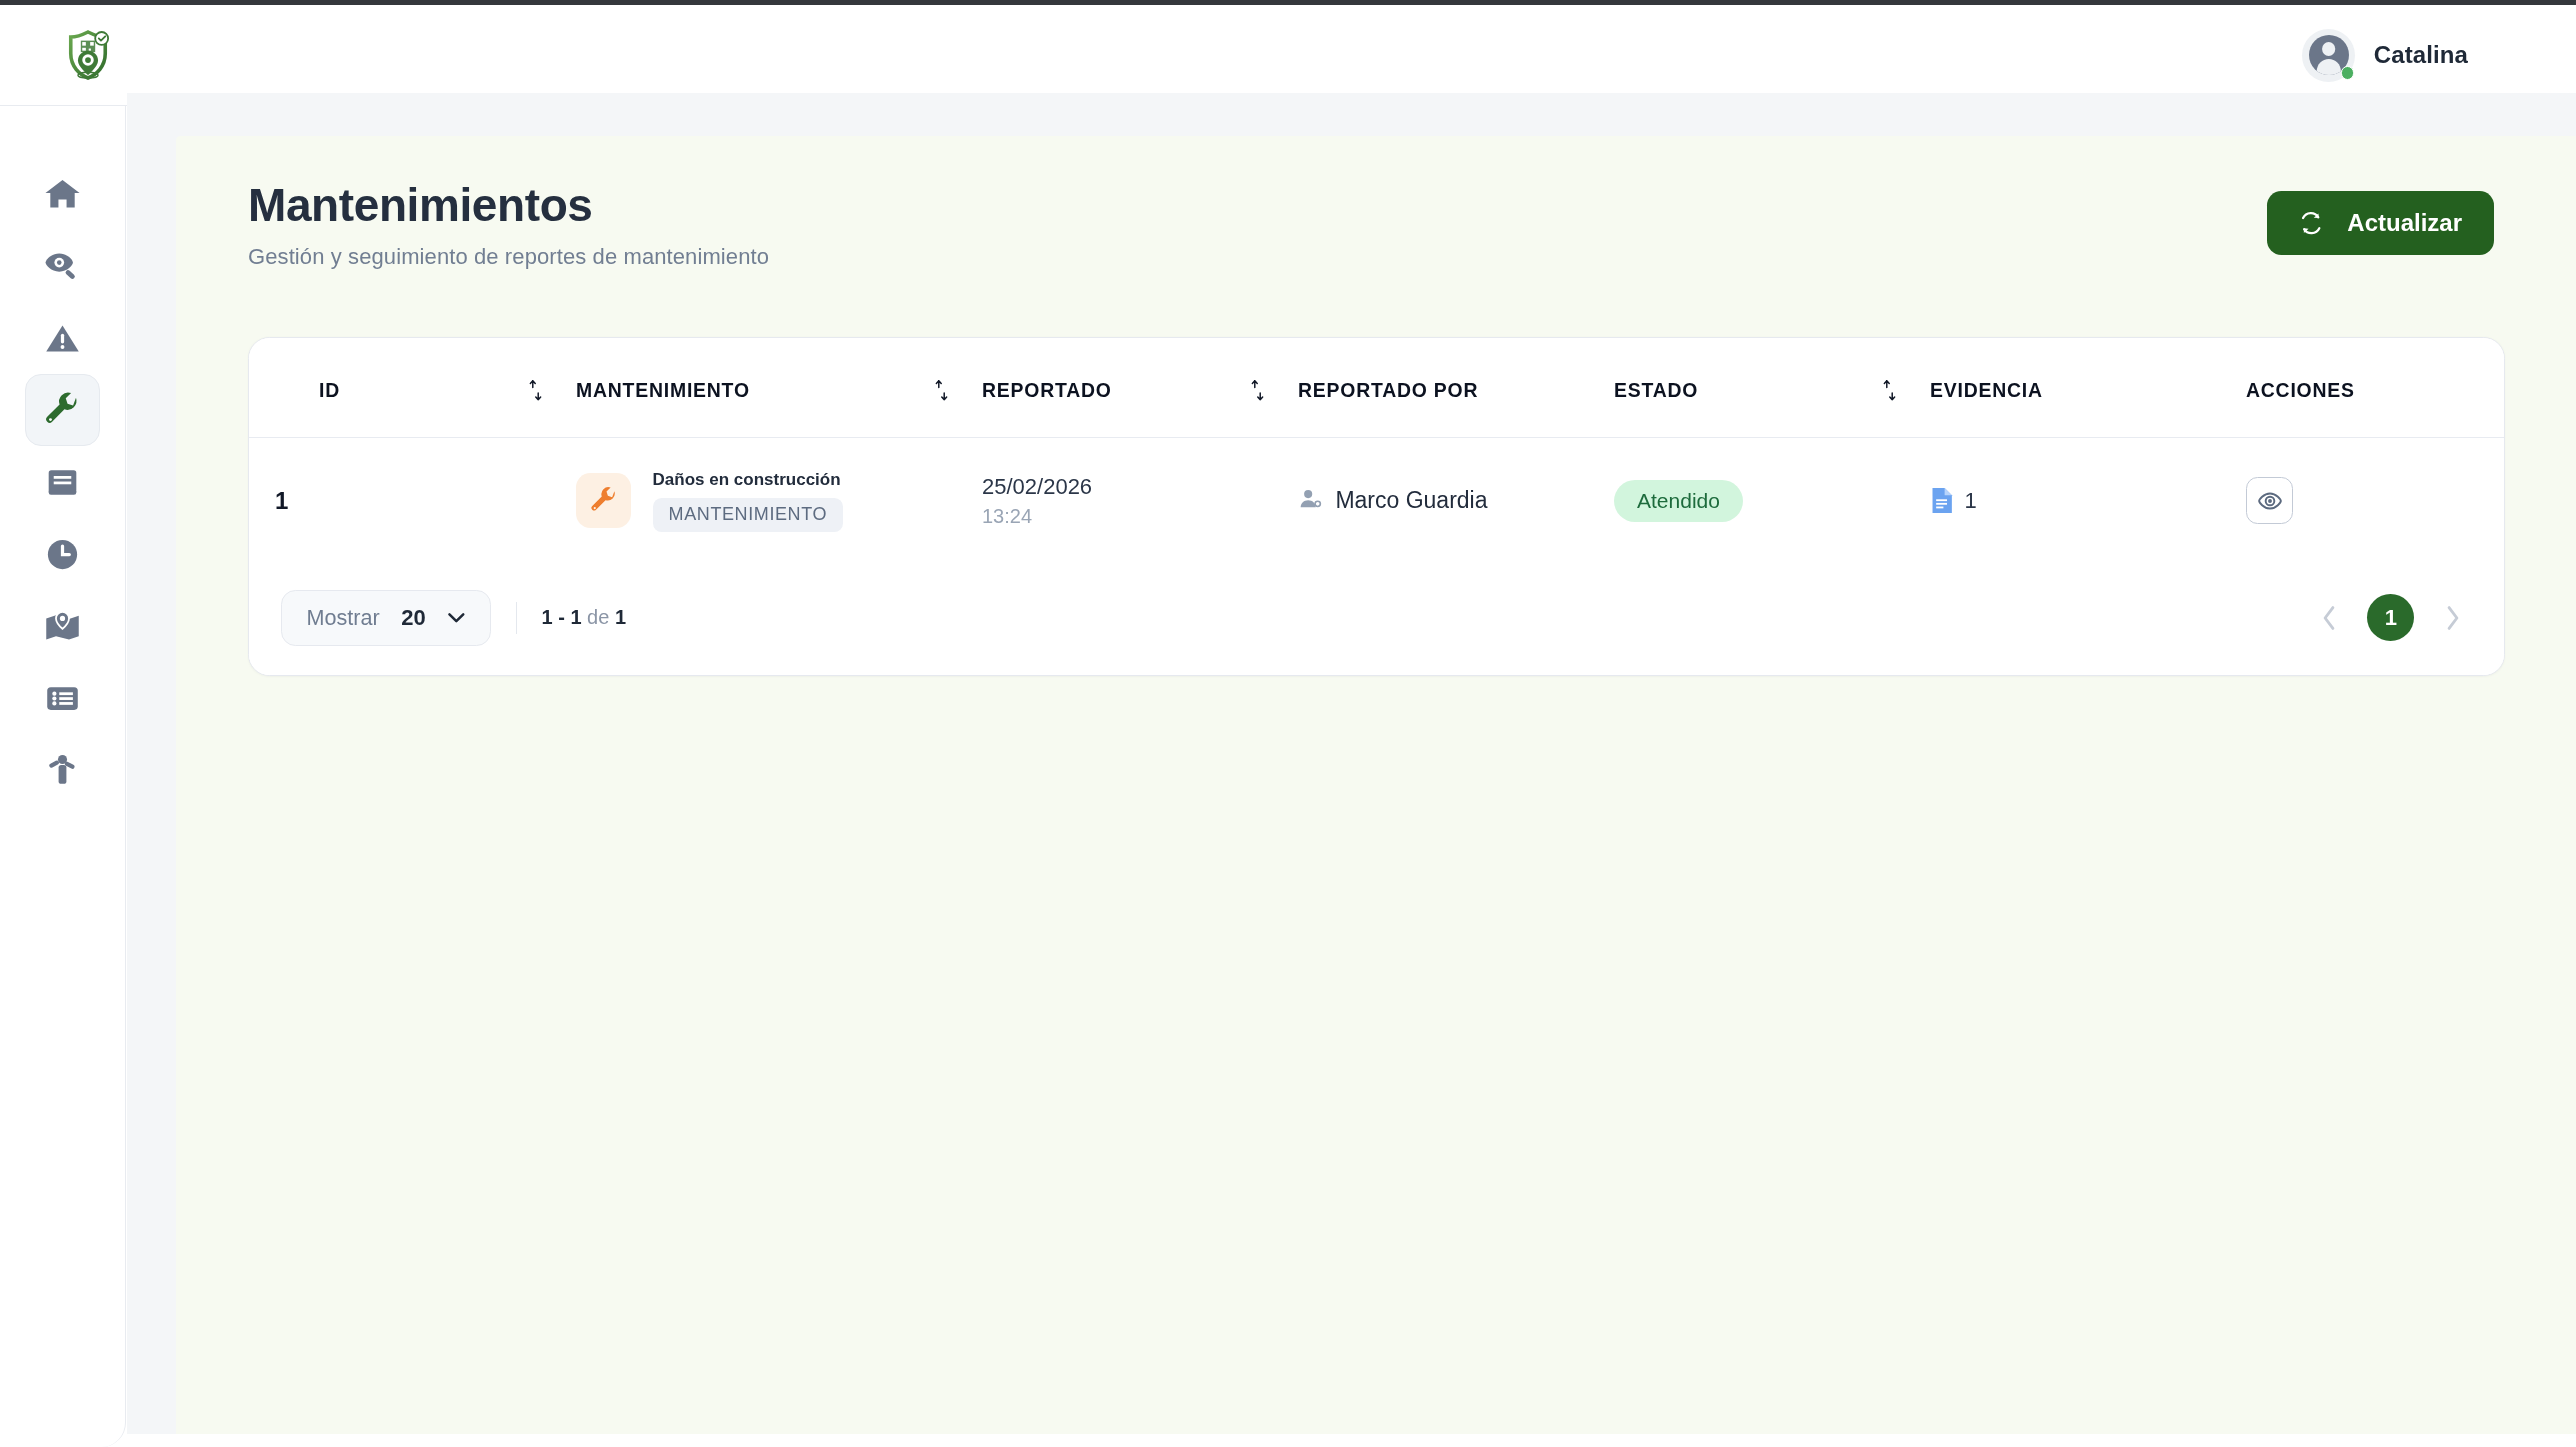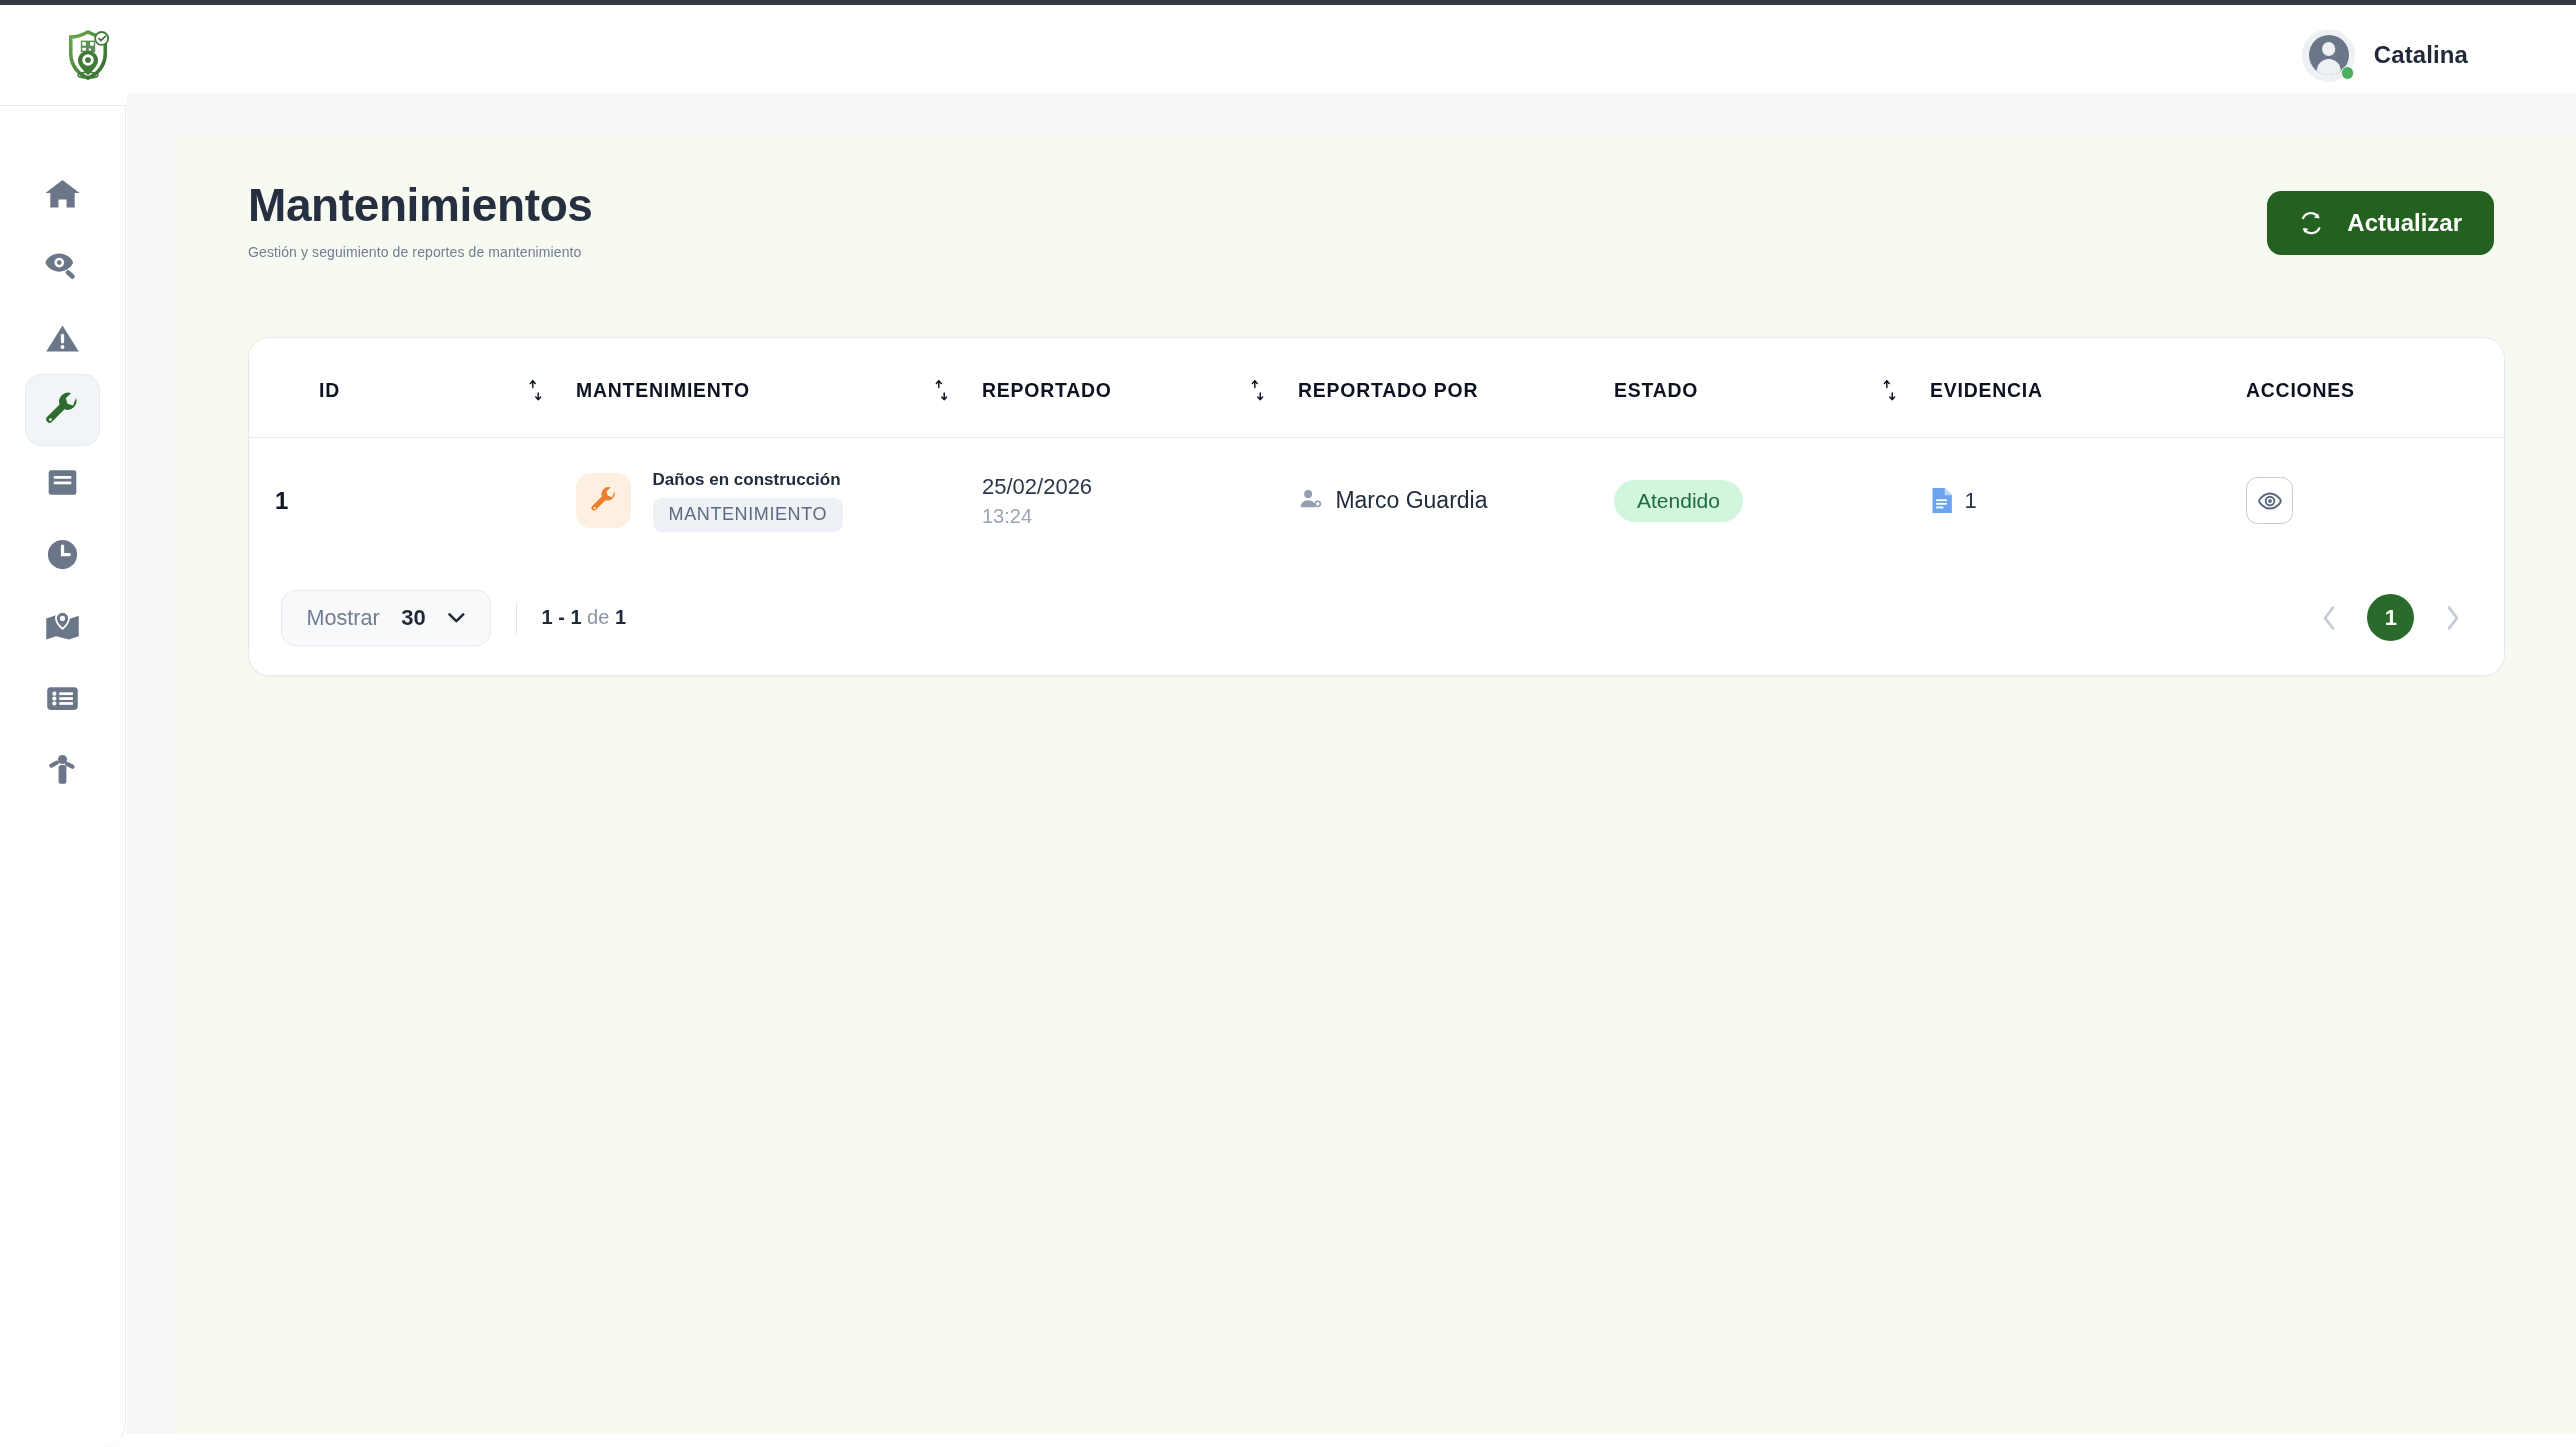--- a/index.html
+++ b/index.html
@@ -71,21 +71,21 @@
   .content-panel {
     position:absolute; top:43px; left:49px; width:2401px; height:1298px;
     background:#f7faf1;
     border-top-left-radius:4.3px;
   }
   .page-head {
     position:absolute; top:0px; left:0px; width:2401px; padding:45px 83px 0 72px;
     display:flex; align-items:flex-start; justify-content:space-between;
   }
   .page-title { font-size:46px; font-weight:700; color:#252f3f; letter-spacing:-0.4px; line-height:1.08; }
-  .page-sub { font-size:14px; color:#717e92; margin-top:13px; letter-spacing:0.1px; }
+  .page-sub { font-size:22px; color:#717e92; margin-top:13px; letter-spacing:0.1px; }
 
   .btn-refresh {
     display:inline-flex; align-items:center; gap:24px;
     background:#24601f; color:#ffffff;
     font-size:24px; font-weight:700;
     padding:18px 32px; border-radius:14.4px; border:none;
     margin-top:10px; white-space:nowrap;
   }
   .refresh-icon { width:24.4px; height:24.4px; display:block; }
 
@@ -447,21 +447,21 @@
                 </span>
               </td>
             </tr>
           </tbody>
         </table>
 
         <div class="table-footer">
           <div class="footer-left">
             <div class="show-select">
               <span class="show-label">Mostrar</span>
-              <span class="show-value">30</span>
+              <span class="show-value">20</span>
               <svg class="chev-down" viewBox="0 0 16 10">
                 <path d="M2 2 L8 8 L14 2" fill="none" stroke="#1f2937" stroke-width="2.2" stroke-linecap="round" stroke-linejoin="round"></path>
               </svg>
             </div>
             <span class="footer-div"></span>
             <span class="range-text"><b>1 - 1</b><span> de </span><b>1</b></span>
           </div>
           <div class="footer-right">
             <span class="pg-arrow">
               <svg class="pg-chev" viewBox="0 0 12 20">

